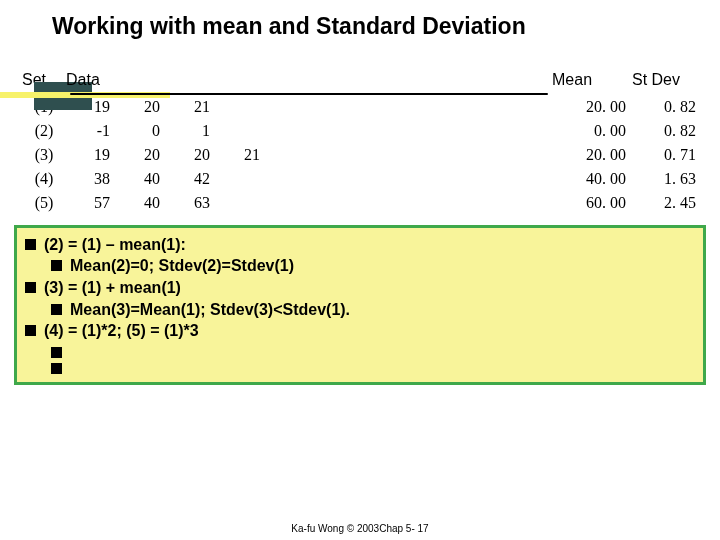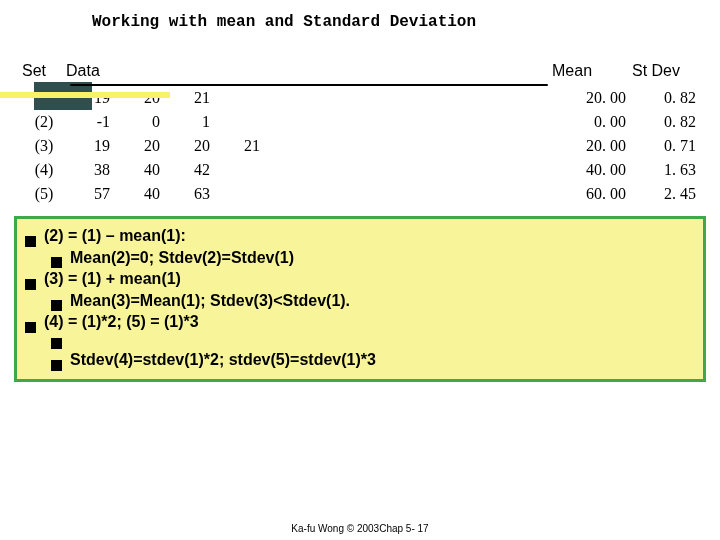--- a/index.html
+++ b/index.html
@@ -10,26 +10,26 @@
     font-family: Verdana, Geneva, sans-serif;
     color: #000;
     position: relative;
     overflow: hidden;
   }
   .title-block {
     position: relative;
     padding: 12px 0 0 0;
   }
   .title-text {
-    font-size: 16px;
+    font-size: 23px;
     font-weight: bold;
     color: #000;
-    margin-left: 92px;
+    margin-left: 52px;
     line-height: 1.25;
-    font-family: Liberation Mono, monospace;
+    font-family: Liberation Sans, sans-serif;
   }
   .decor {
     position: absolute;
     left: 0;
     top: 82px;
     width: 170px;
     height: 28px;
   }
   .decor .dark-top {
     position: absolute;
@@ -100,21 +100,21 @@
     border: 3px solid #3fa84a;
     background: #f8f49a;
     padding: 6px 8px 8px 8px;
     font-family: Tahoma, Verdana, sans-serif;
     font-size: 16px;
     font-weight: bold;
     line-height: 1.35;
   }
   .bl {
     display: flex;
-    align-items: flex-end;
+    align-items: flex-start;
   }
   .bl .sq {
     display: inline-block;
     width: 11px;
     height: 11px;
     background: #000;
     margin-top: 5px;
     margin-right: 8px;
     flex-shrink: 0;
   }
@@ -230,20 +230,19 @@
     </div>
   <div class="bl">
       <span class="sq"></span>
       <span>(4) = (1)*2; (5) = (1)*3</span>
     </div>
   <div class="bl lvl2">
       <span class="sq"></span>
     </div>
   <div class="bl lvl2">
       <span class="sq"></span>
-      <span>Stdev(4)=stdev(1)*2; stdev(5)=stdev(1)*3</span>
     </div>
 </div>
 
 <div class="footer">
   <span>Ka-fu Wong © 2003</span>
   <span>Chap 5- 17</span>
 </div>
 
 </body></html>

